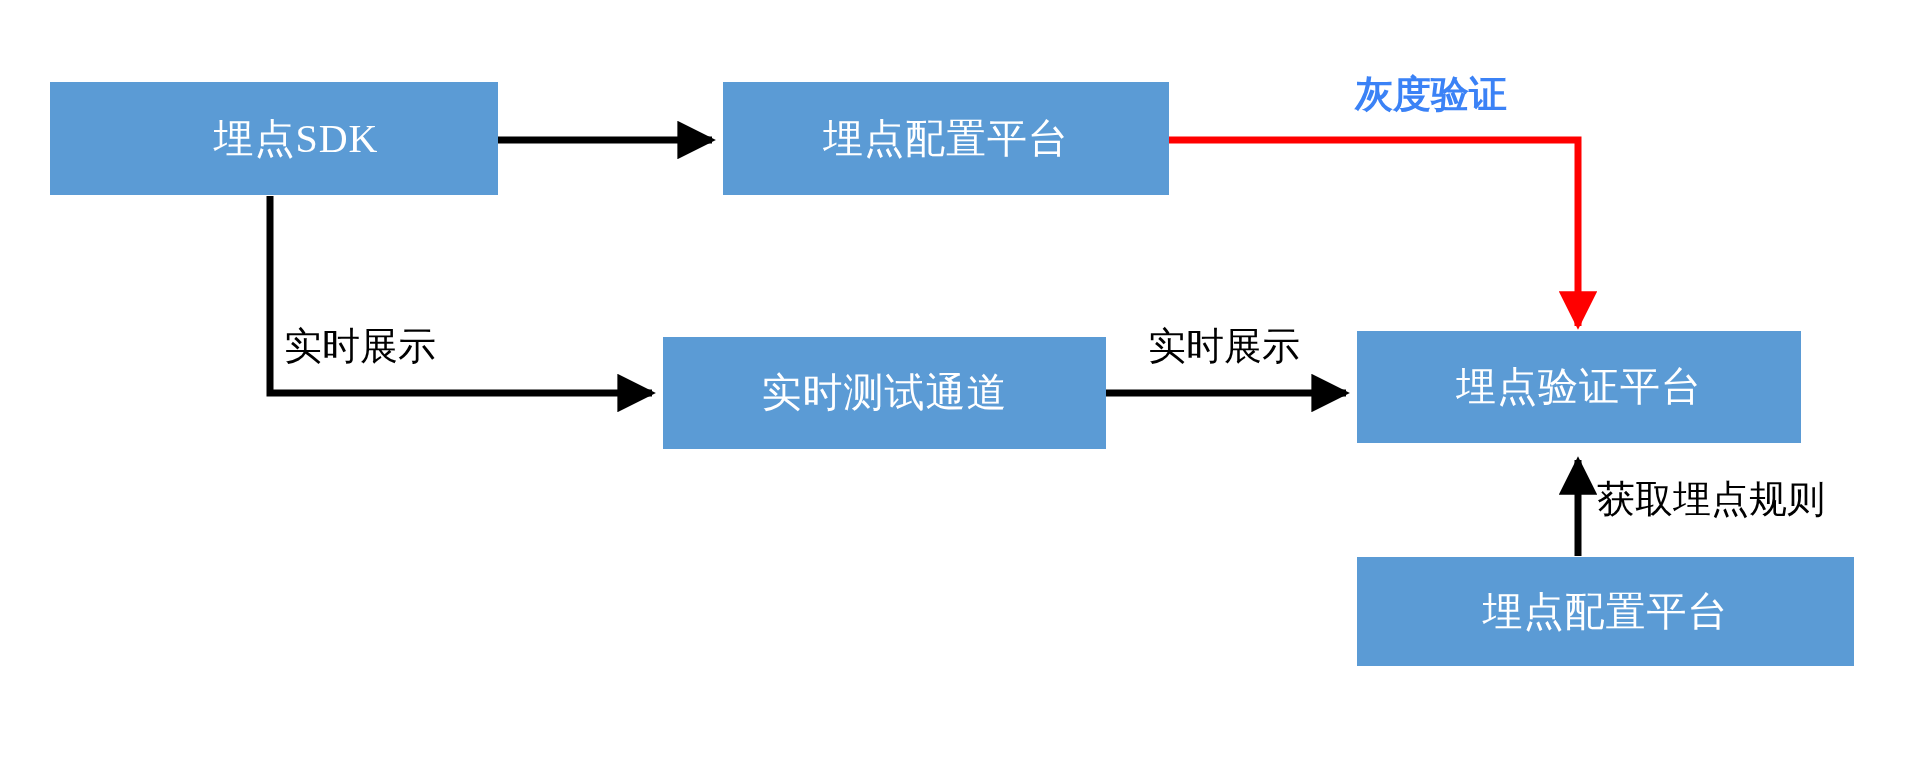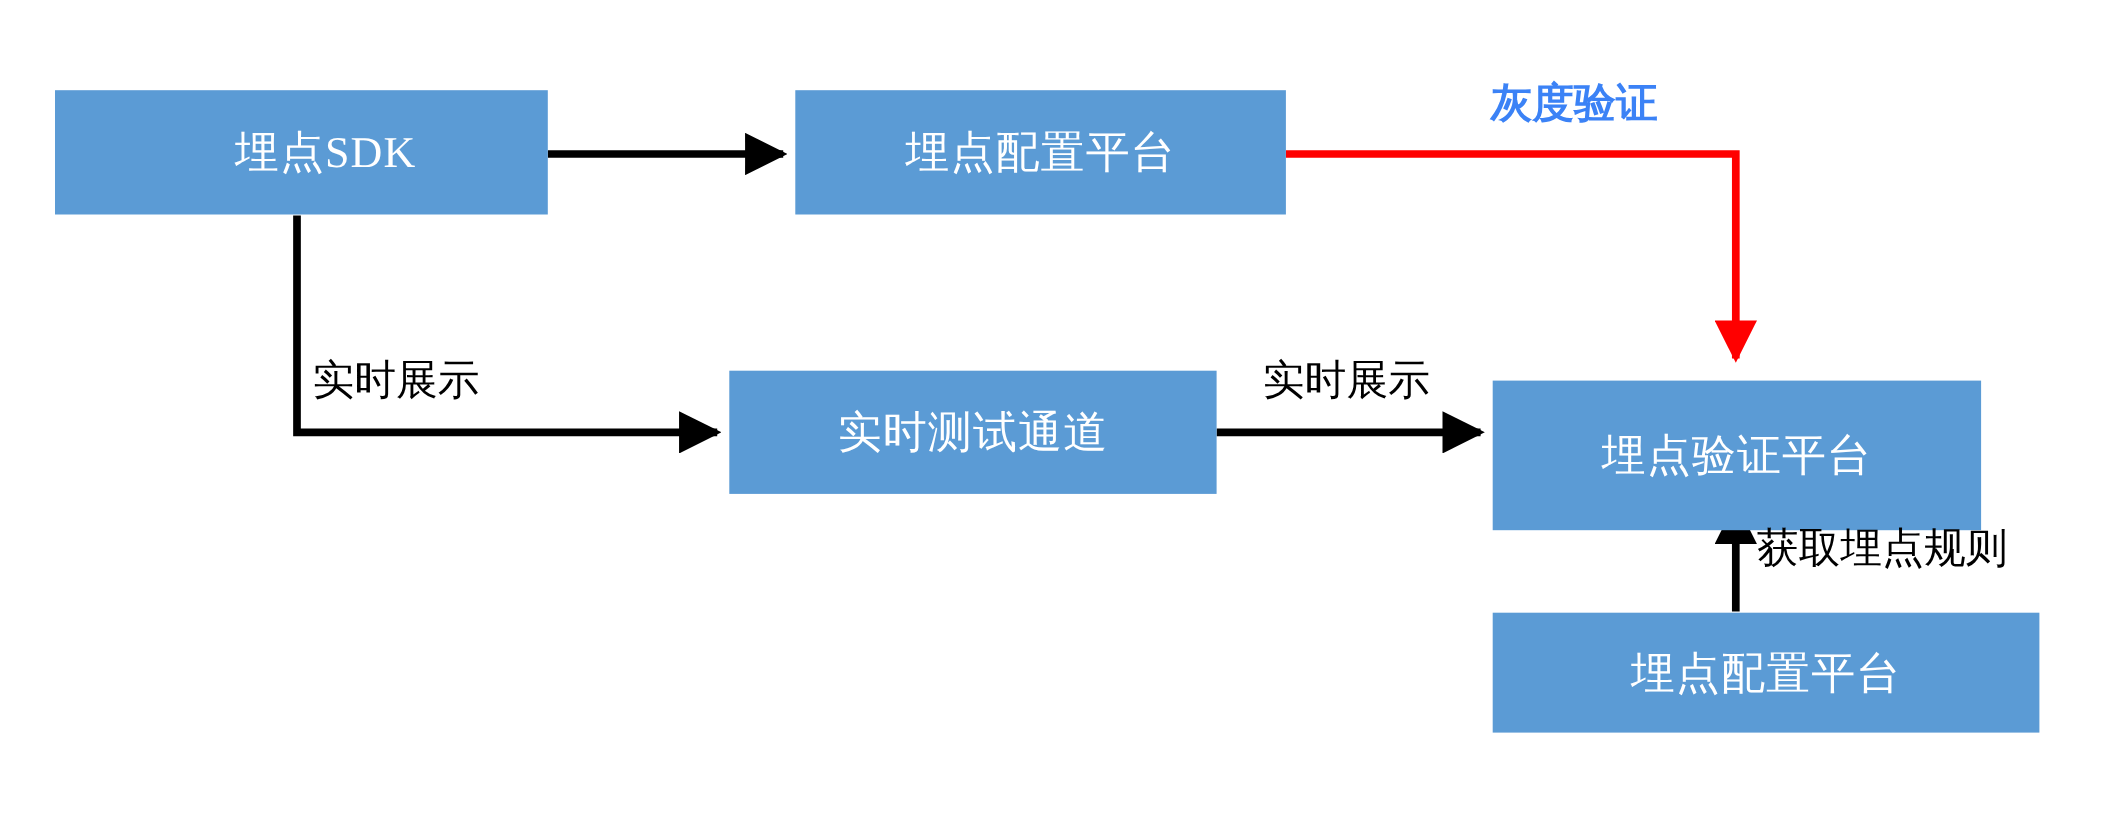--- a/index.html
+++ b/index.html
@@ -84,21 +84,21 @@
   </div>
 
   <div class="node" style="left:723px; top:82px; width:446px; height:113px;">
     <span>埋点配置平台</span>
   </div>
 
   <div class="node" style="left:663px; top:337px; width:443px; height:112px;">
     <span>实时测试通道</span>
   </div>
 
-  <div class="node" style="left:1357px; top:346px; width:444px; height:136px;">
+  <div class="node" style="left:1357px; top:331px; width:444px; height:112px;">
     <span>埋点验证平台</span>
   </div>
 
   <div class="node" style="left:1357px; top:557px; width:497px; height:109px;">
     <span>埋点配置平台</span>
   </div>
 
   <div class="edge-label" style="left:284px; top:327px;">实时展示</div>
 
   <div class="edge-label red" style="left:1355px; top:75px;">灰度验证</div>

